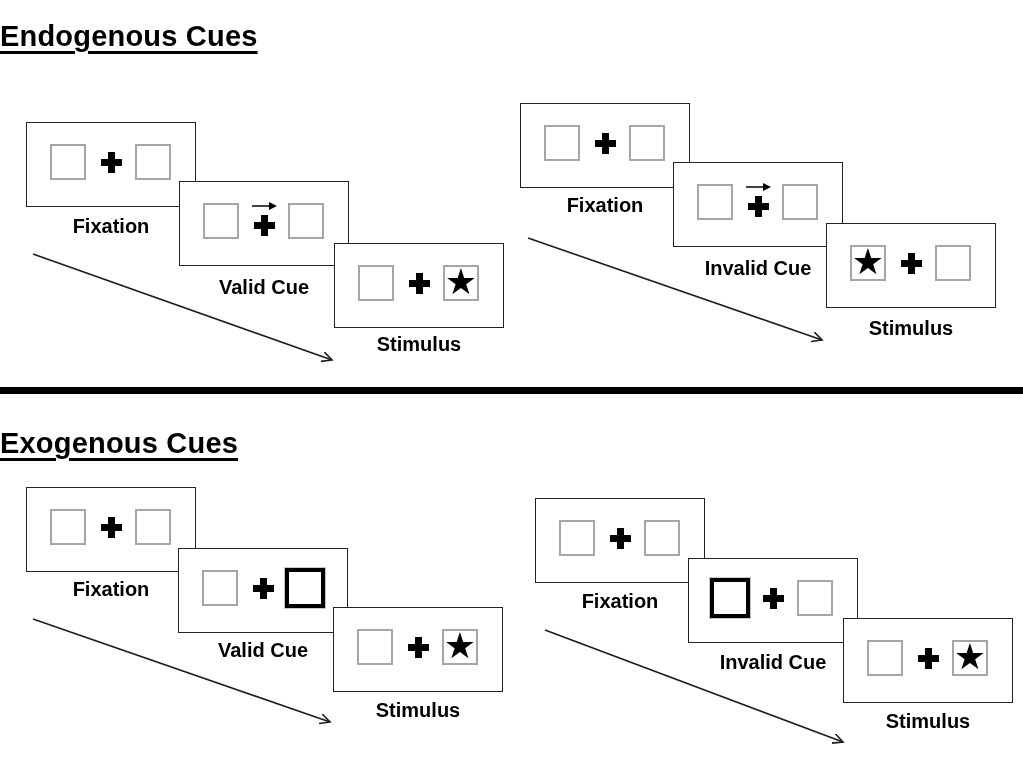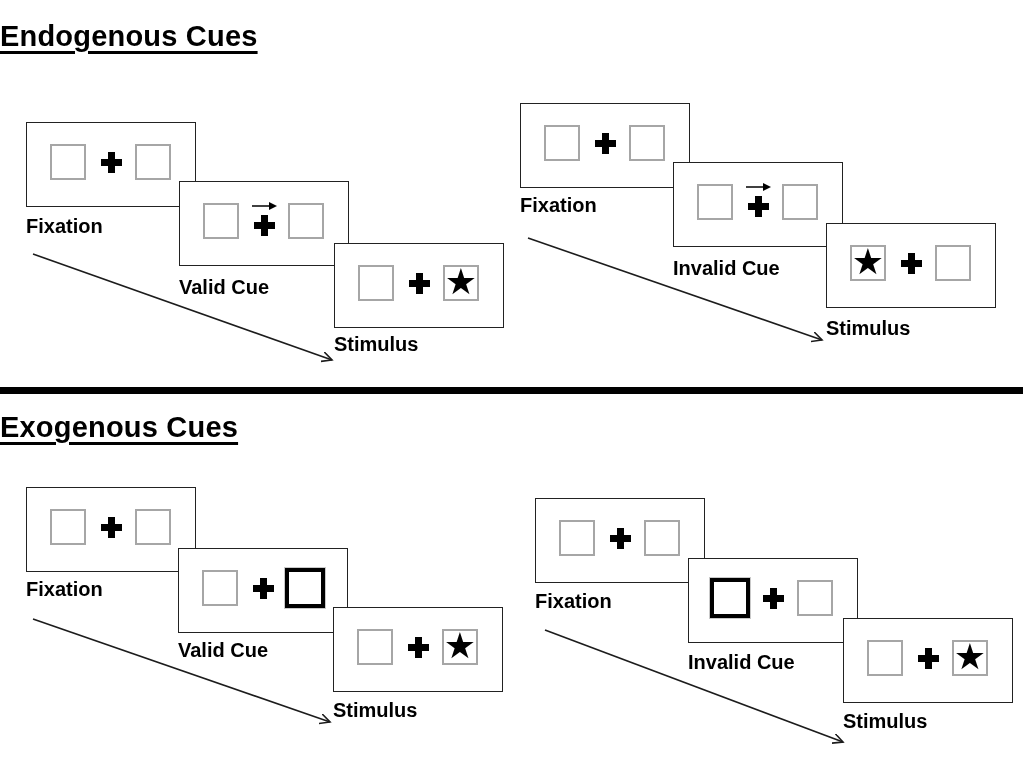--- a/index.html
+++ b/index.html
@@ -8,21 +8,21 @@
     font-family:"Liberation Sans", sans-serif; overflow:hidden; color:#000;
   }
   .title {
     position:absolute; left:0; width:100%; 
     font-weight:700; font-size:29px; letter-spacing:0.2px;
   }
   .title .u {
     text-decoration:underline; text-decoration-thickness:3px; text-underline-offset:5px;
   }
   .t-endo { top:20px; }
-  .t-exo  { top:411px; }
+  .t-exo  { top:427px; }
   .divider { position:absolute; left:0; top:387px; width:1023px; height:7px; background:#000; }
 
   .panel {
     position:absolute; width:170px; height:85px; background:#fff;
     border:1.5px solid #222; box-sizing:border-box;
   }
   .z1 { z-index:1; } .z2 { z-index:2; } .z3 { z-index:3; }
 
   .sq {
     position:absolute; top:21px; width:36px; height:36px; box-sizing:border-box;
@@ -38,21 +38,21 @@
   .plus { position:absolute; left:74px; top:29px; width:21px; height:21px; }
   .plus::before { content:""; position:absolute; left:7px; top:0; width:7px; height:21px; background:#000; }
   .plus::after  { content:""; position:absolute; left:0; top:7px; width:21px; height:7px; background:#000; }
   .panel.arrowed .plus { top:33px; }
 
   .cue-arrow { position:absolute; left:71px; top:18px; }
 
   .star { font-size:36px; line-height:36px; transform:translateY(-1px); }
 
   .plabel {
-    position:absolute; width:170px; 
+    position:absolute; width:170px; text-align:center;
     font-weight:700; font-size:20px; line-height:1.15; z-index:4;
   }
   .darrow { position:absolute; overflow:visible; z-index:0; }
   .defs { position:absolute; width:0; height:0; }
 </style>
 </head>
 <body>
 
 <div class="page">
 

